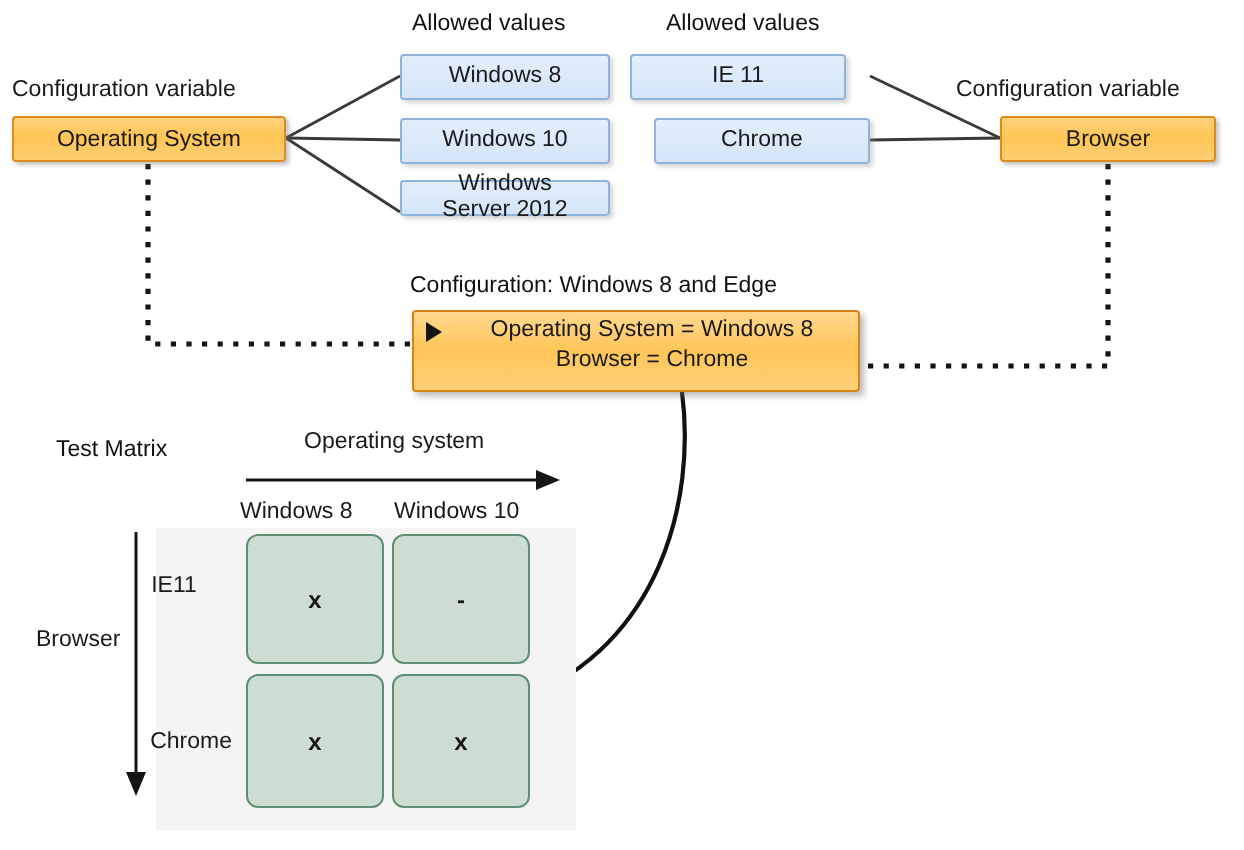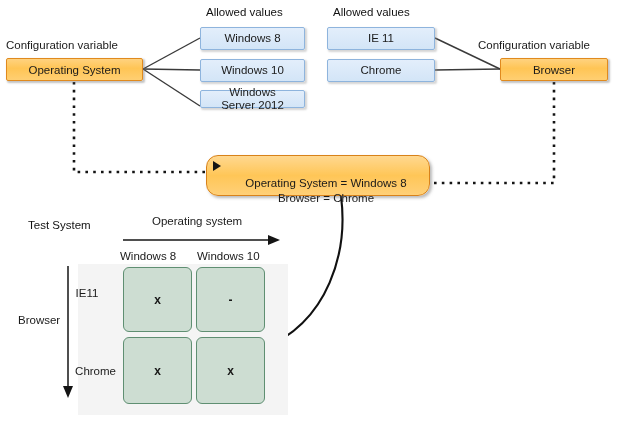--- a/index.html
+++ b/index.html
@@ -62,23 +62,23 @@
     color: #1a1a1a;
     line-height: 13px;
     box-shadow: 1.5px 1.5px 2px rgba(150,150,150,0.40);
   }
 
   
   #config-box {
     box-sizing: border-box;
     background: linear-gradient(to bottom, #ffd890 0%, #ffc657 50%, #ffd078 100%);
     border: 1.6px solid #d8821a;
-    border-radius: 12px;
+    border-radius: 2px;
     box-shadow: 2px 2px 3px rgba(120,120,120,0.5);
-    padding: 20px 8px 4px 24px;
+    padding: 2px 8px 4px 24px;
   }
   #config-box .cfg-line {
     font-size: 11.5px;
     color: #1a1a1a;
     text-align: center;
     line-height: 15px;
     white-space: nowrap;
   }
 
   
@@ -164,38 +164,39 @@
 
   <div class="abs val-box" style="left:200px; top:27px; width:105px; height:23px;">Windows 8</div>
 
   <div class="abs val-box" style="left:200px; top:59px; width:105px; height:23px;">Windows 10</div>
 
   <div class="abs val-box" style="left:200px; top:90px; width:105px; height:18px; white-space:pre-line;">Windows
 Server 2012</div>
 
   <div class="abs caption-bold" style="left:333px; top:5px;">Allowed values</div>
 
-  <div class="abs val-box" style="left:327px; top:27px; width:108px; height:23px;">IE 11</div>
+  <div class="abs val-box" style="left:315px; top:27px; width:108px; height:23px;">IE 11</div>
 
   <div class="abs val-box" style="left:327px; top:59px; width:108px; height:23px;">Chrome</div>
 
   <div class="abs caption" style="left:478px; top:38px;">Configuration variable</div>
 
   <div class="abs var-box" style="left:500px; top:58px; width:108px; height:23px;">Browser</div>
 
+  <div class="abs caption-bold" style="left:205px; top:136px;">Configuration: Windows 8 and Edge</div>
 
   <div class="abs" id="config-box" style="left:206px; top:155px; width:224px; height:41px;">
     <div class="cfg-line">Operating System = Windows 8</div>
     <div class="cfg-line">Browser = Chrome</div>
   </div>
 
   <div class="abs" style="left:213px; top:161px; width:0; height:0;
        border-left:8px solid #141414; border-top:5px solid transparent; border-bottom:5px solid transparent;"></div>
 
-  <div class="abs caption-bold" style="left:28px; top:218px;">Test System</div>
+  <div class="abs caption-bold" style="left:28px; top:218px;">Test Matrix</div>
 
   <div class="abs caption" style="left:152px; top:214px;">Operating system</div>
 
   <div class="abs caption" style="left:18px; top:313px;">Browser</div>
 
   <div class="abs" id="matrix-panel" style="left:78px; top:264px; width:210px; height:151px;"></div>
 
   <div class="abs col-head" style="left:120px; top:250px;">Windows 8</div>
   <div class="abs col-head" style="left:197px; top:250px;">Windows 10</div>
 

